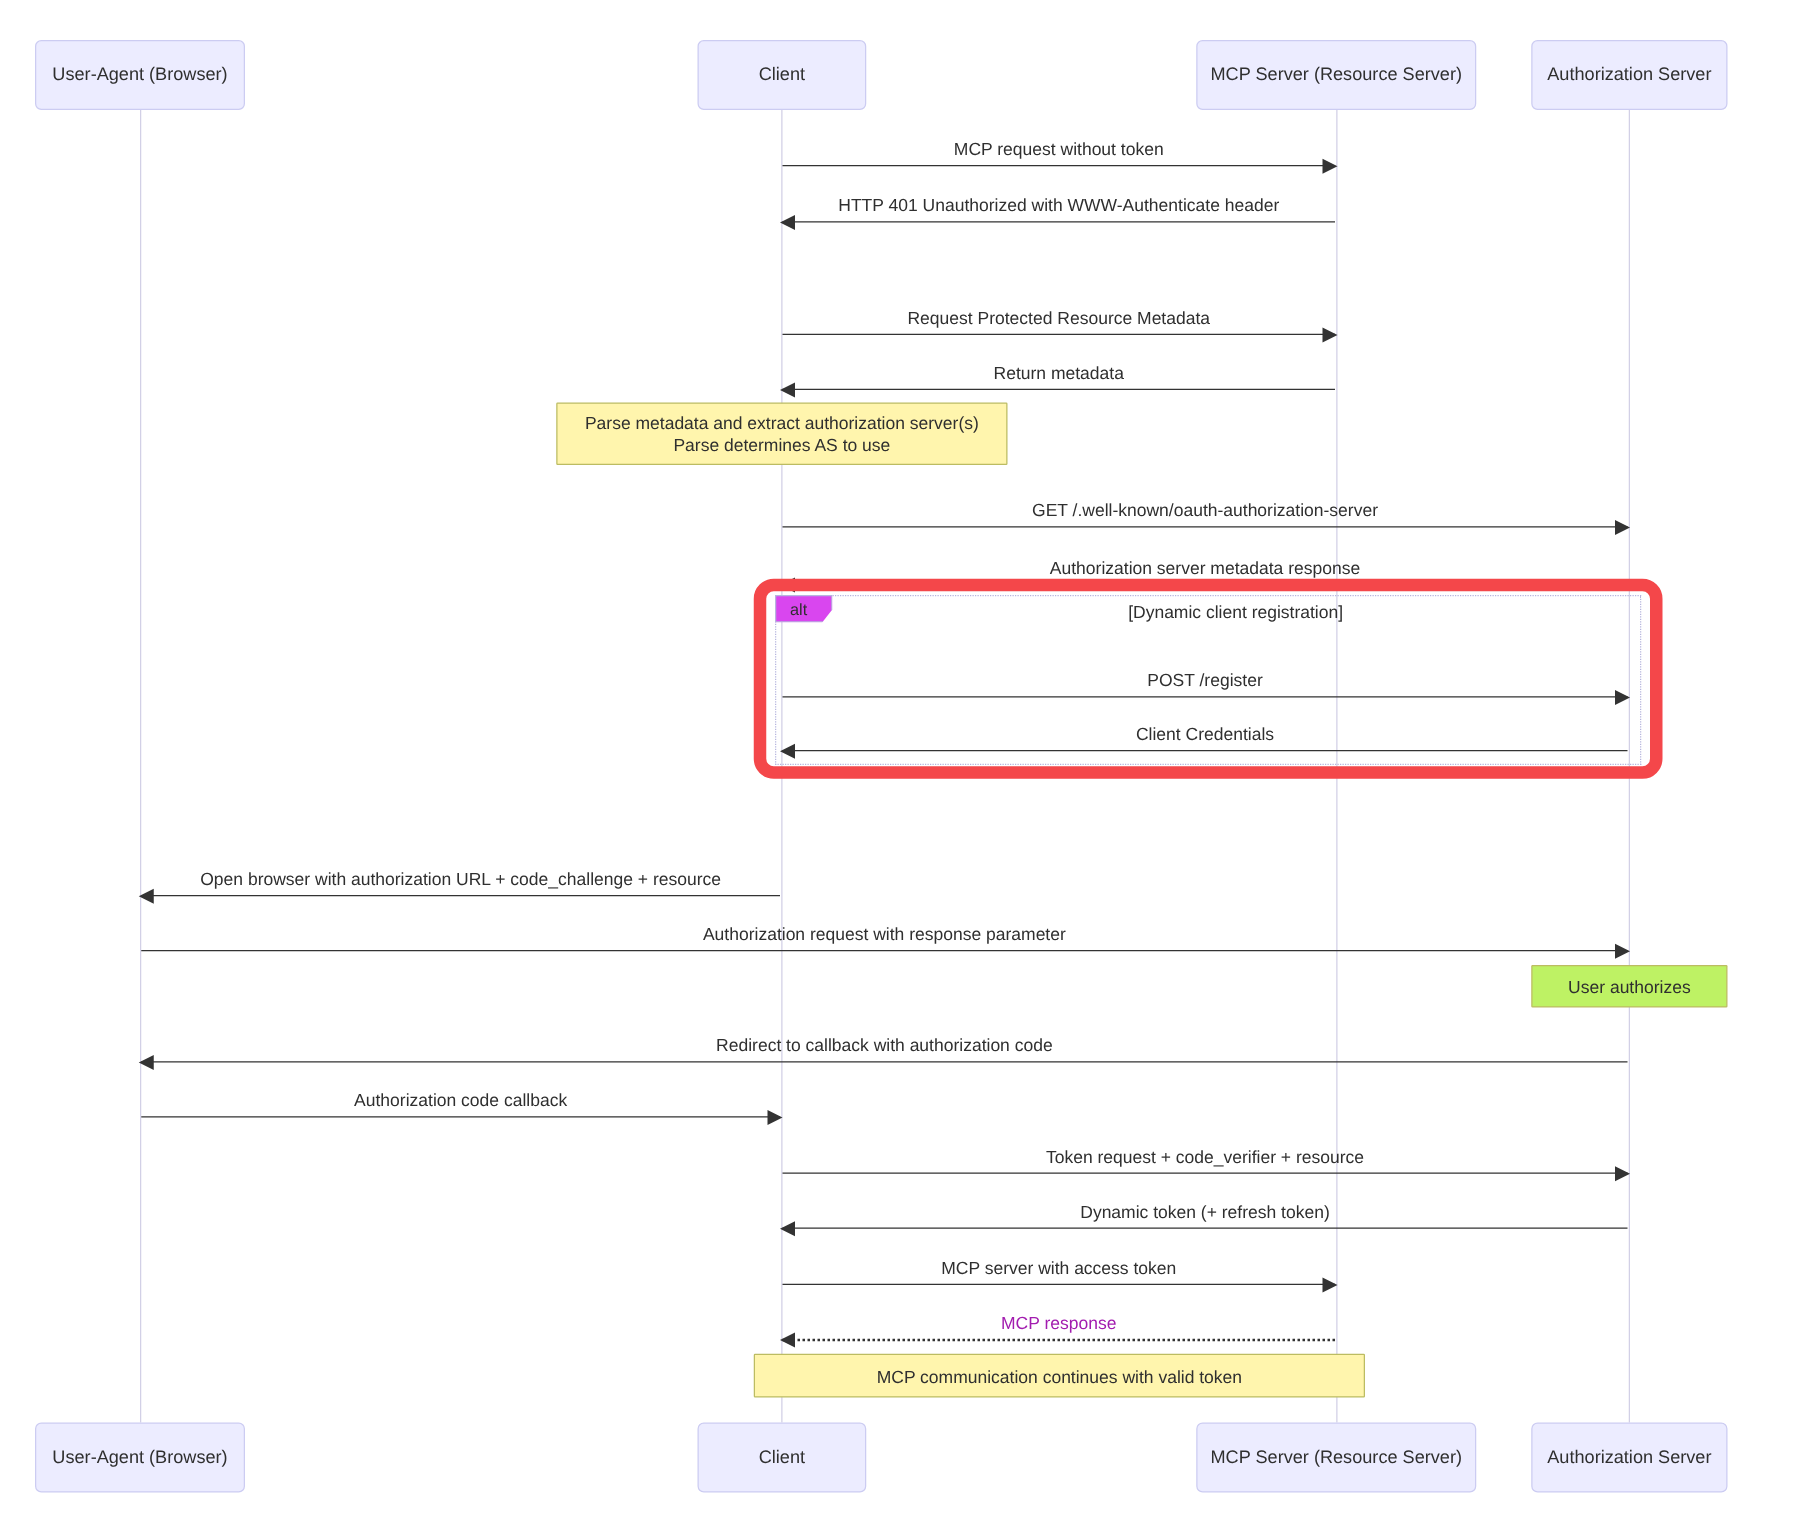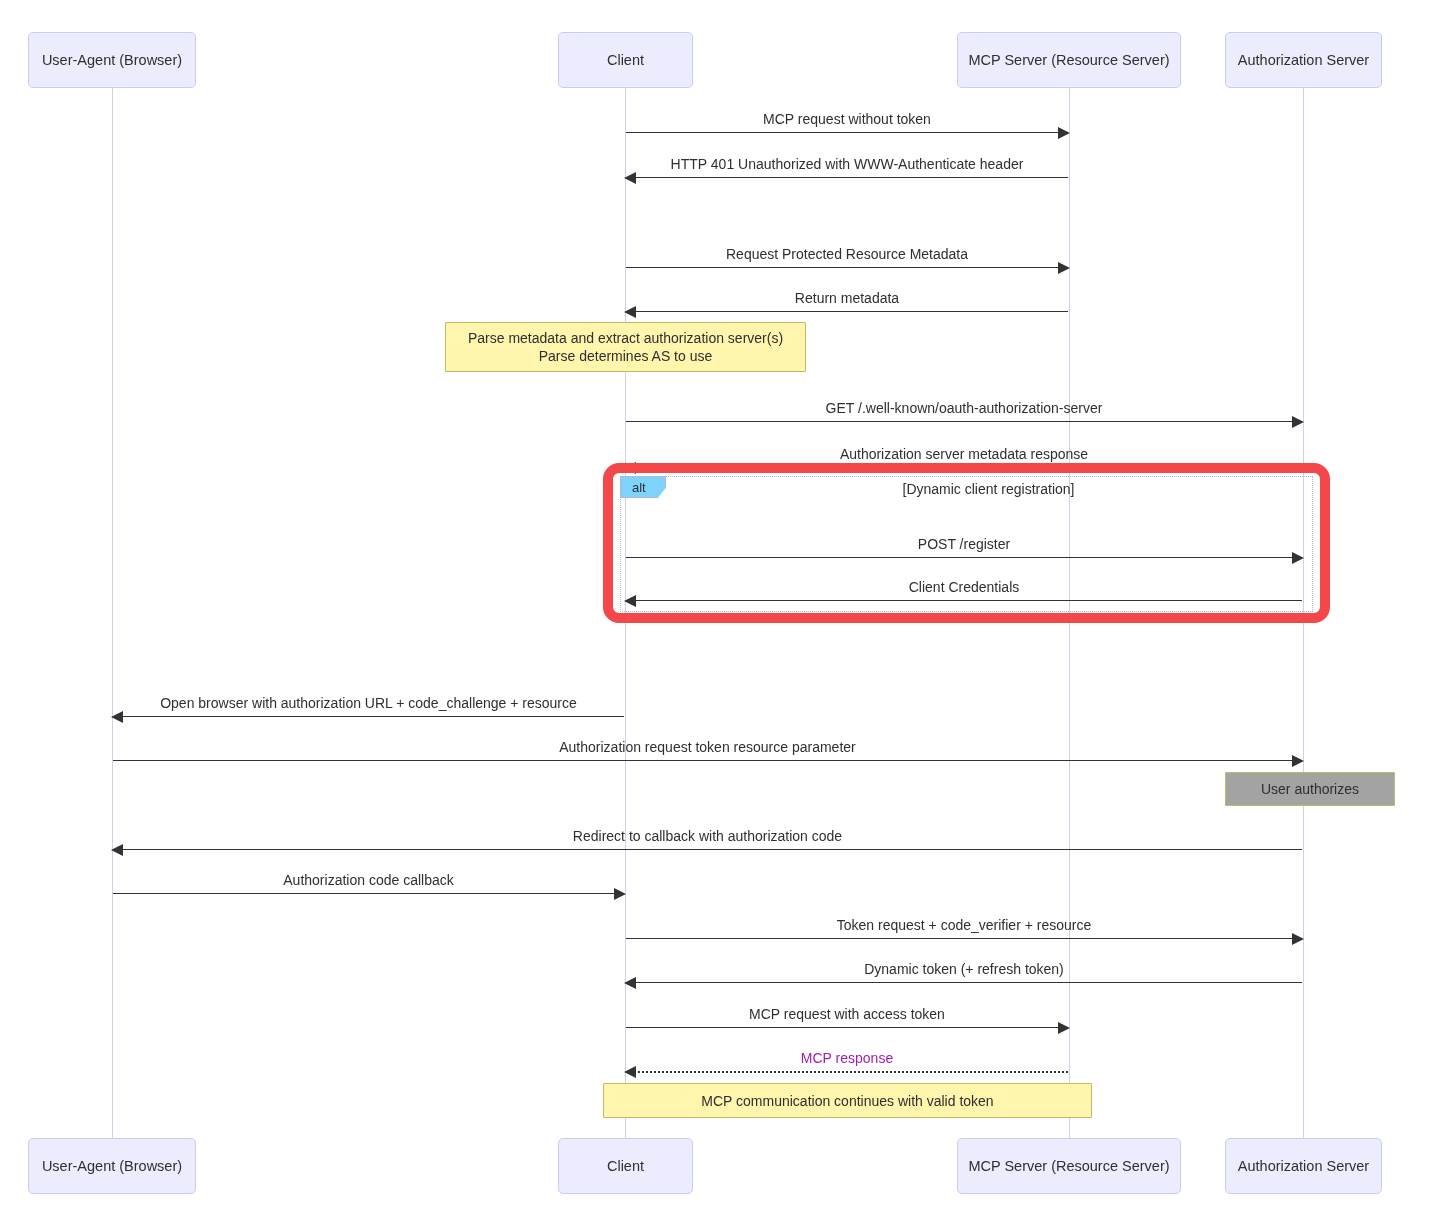--- a/index.html
+++ b/index.html
@@ -100,21 +100,21 @@
 </style>
 </head>
 <body>
 
 <div id="canvas">
     <div class="lifeline" style="left: 111.5px; top: 88px; height: 1050px; background: rgb(210, 208, 230);"></div>
     <div class="lifeline" style="left: 624.5px; top: 88px; height: 1050px; background: rgb(210, 208, 230);"></div>
     <div class="lifeline" style="left: 1068.5px; top: 88px; height: 1050px; background: rgb(210, 208, 230);"></div>
     <div class="lifeline" style="left: 1302.5px; top: 88px; height: 1050px; background: rgb(210, 208, 230);"></div>
     <div class="alt-box" style="left: 620px; top: 476px; width: 693px; height: 136px; border: 1.5px dotted rgb(182, 182, 222);">
-      <div class="alt-tag" style="background: #7dd3fc; border: 1px solid rgb(182, 182, 222);">alt</div>
+      <div class="alt-tag" style="background: #d946ef; border: 1px solid rgb(182, 182, 222);">alt</div>
       <div class="alt-cond">[Dynamic client registration]</div>
     </div>
     <div class="msg" style="left: 625px; top: 133px; width: 444px;">
       <div class="line solid" style="border-top-color: rgb(51, 51, 51);"></div>
       <div class="head right" style="border-left-color: rgb(51, 51, 51);"></div>
       <div class="mlabel" style="color: rgb(47, 47, 47);">MCP request without token</div>
     </div>
     <div class="msg" style="left: 625px; top: 178px; width: 444px;">
       <div class="line solid" style="border-top-color: rgb(51, 51, 51);"></div>
       <div class="head left" style="border-right-color: rgb(51, 51, 51);"></div>
@@ -151,21 +151,21 @@
       <div class="mlabel" style="color: rgb(47, 47, 47);">Client Credentials</div>
     </div>
     <div class="msg" style="left: 112px; top: 717px; width: 513px;">
       <div class="line solid" style="border-top-color: rgb(51, 51, 51);"></div>
       <div class="head left" style="border-right-color: rgb(51, 51, 51);"></div>
       <div class="mlabel" style="color: rgb(47, 47, 47);">Open browser with authorization URL + code_challenge + resource</div>
     </div>
     <div class="msg" style="left: 112px; top: 761px; width: 1191px;">
       <div class="line solid" style="border-top-color: rgb(51, 51, 51);"></div>
       <div class="head right" style="border-left-color: rgb(51, 51, 51);"></div>
-      <div class="mlabel" style="color: rgb(47, 47, 47);">Authorization request token resource parameter</div>
+      <div class="mlabel" style="color: rgb(47, 47, 47);">Authorization request with response parameter</div>
     </div>
     <div class="msg" style="left: 112px; top: 850px; width: 1191px;">
       <div class="line solid" style="border-top-color: rgb(51, 51, 51);"></div>
       <div class="head left" style="border-right-color: rgb(51, 51, 51);"></div>
       <div class="mlabel" style="color: rgb(47, 47, 47);">Redirect to callback with authorization code</div>
     </div>
     <div class="msg" style="left: 112px; top: 894px; width: 513px;">
       <div class="line solid" style="border-top-color: rgb(51, 51, 51);"></div>
       <div class="head right" style="border-left-color: rgb(51, 51, 51);"></div>
       <div class="mlabel" style="color: rgb(47, 47, 47); text-align: right;">Authorization code callback</div>
@@ -176,32 +176,32 @@
       <div class="mlabel" style="color: rgb(47, 47, 47);">Token request + code_verifier + resource</div>
     </div>
     <div class="msg" style="left: 625px; top: 983px; width: 678px;">
       <div class="line solid" style="border-top-color: rgb(51, 51, 51);"></div>
       <div class="head left" style="border-right-color: rgb(51, 51, 51);"></div>
       <div class="mlabel" style="color: rgb(47, 47, 47);">Dynamic token (+ refresh token)</div>
     </div>
     <div class="msg" style="left: 625px; top: 1028px; width: 444px;">
       <div class="line solid" style="border-top-color: rgb(51, 51, 51);"></div>
       <div class="head right" style="border-left-color: rgb(51, 51, 51);"></div>
-      <div class="mlabel" style="color: rgb(47, 47, 47);">MCP request with access token</div>
+      <div class="mlabel" style="color: rgb(47, 47, 47);">MCP server with access token</div>
     </div>
     <div class="msg" style="left: 625px; top: 1072px; width: 444px;">
       <div class="line dotted" style="border-top-color: rgb(51, 51, 51);"></div>
       <div class="head left" style="border-right-color: rgb(51, 51, 51);"></div>
       <div class="mlabel" style="color: #a21caf;">MCP response</div>
     </div>
     <div class="note" style="left: 445px; top: 322px; width: 361px; height: 50px; background: rgb(255, 245, 173); border: 1px solid rgb(188, 188, 98); color: rgb(47, 47, 47);">
       <div>Parse metadata and extract authorization server(s)</div>
       <div>Parse determines AS to use</div>
     </div>
-    <div class="note" style="left: 1225px; top: 772px; width: 170px; height: 34px; background: #a3a3a3; border: 1px solid rgb(188, 188, 98); color: rgb(47, 47, 47);">
+    <div class="note" style="left: 1225px; top: 772px; width: 157px; height: 34px; background: #bef264; border: 1px solid rgb(188, 188, 98); color: rgb(47, 47, 47);">
       <div>User authorizes</div>
     </div>
     <div class="note" style="left: 603px; top: 1083px; width: 489px; height: 35px; background: rgb(255, 245, 173); border: 1px solid rgb(188, 188, 98); color: rgb(47, 47, 47);">
       <div>MCP communication continues with valid token</div>
     </div>
     <div class="actor-box" style="left: 28px; width: 168px; top: 32px; background: rgb(236, 236, 255); border: 1px solid rgb(204, 204, 242); color: rgb(47, 47, 47);">
       <div>User-Agent (Browser)</div>
     </div>
     <div class="actor-box" style="left: 28px; width: 168px; top: 1138px; background: rgb(236, 236, 255); border: 1px solid rgb(204, 204, 242); color: rgb(47, 47, 47);">
       <div>User-Agent (Browser)</div>

